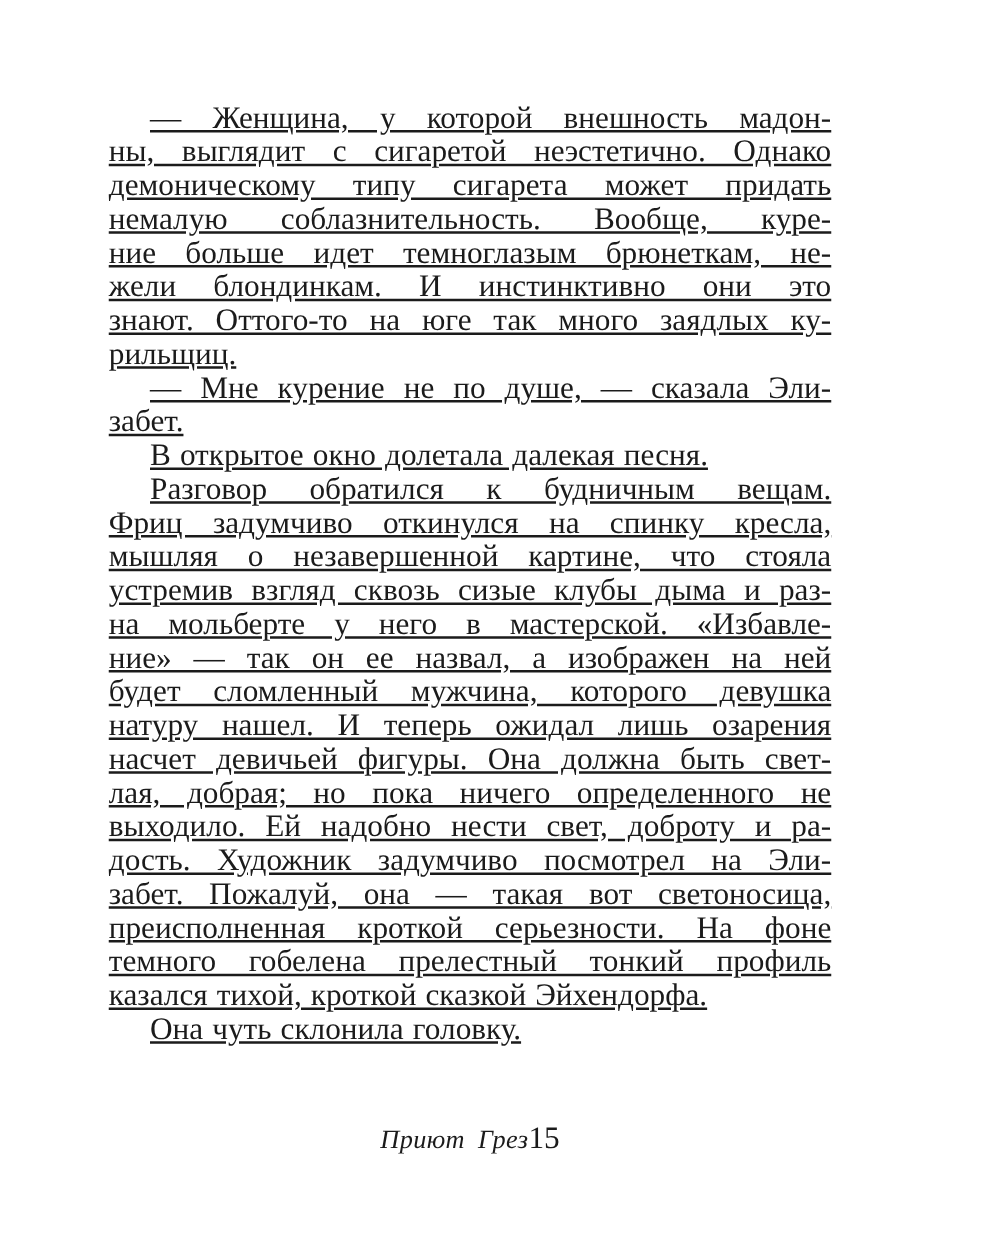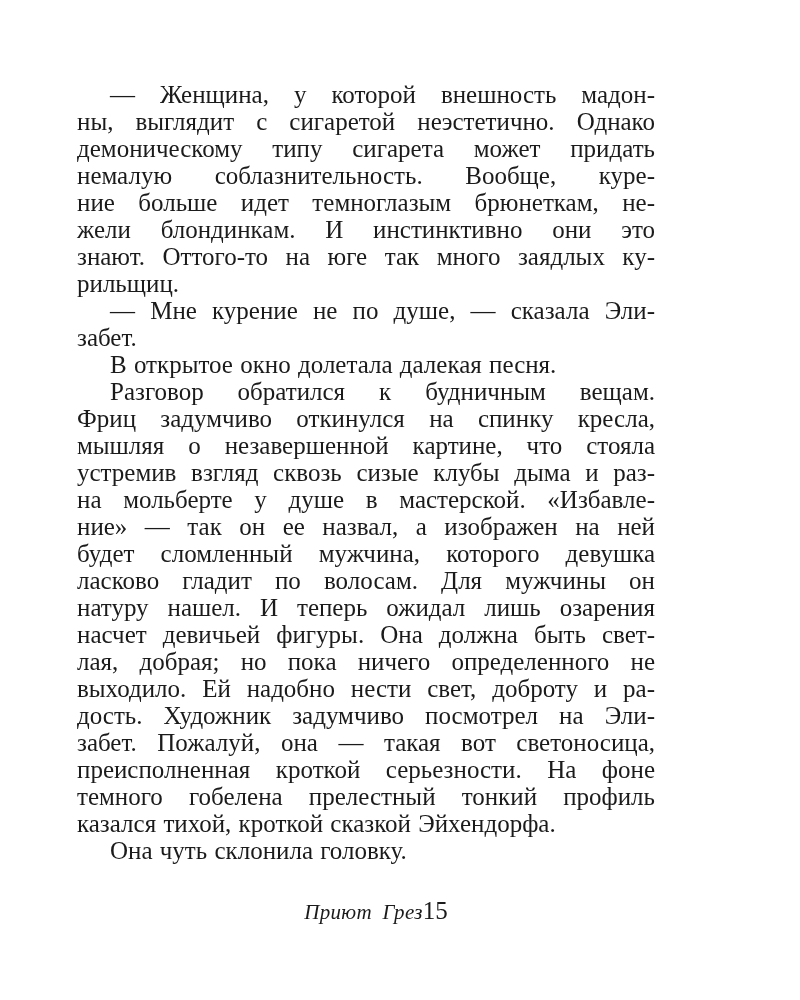--- a/index.html
+++ b/index.html
@@ -16,22 +16,23 @@
     color: #1b1b1b;
   }
   .page {
     position: absolute;
     inset: 0;
     background: #ffffff;
   }
   .text-block {
     position: absolute;
     top: 81px;
-    left: 77px;
+    left: 87px;
     width: 578px;
+    text-decoration: underline;
   }
   .line {
     font-size: 25px;
     line-height: 27px;
     text-align: left;
     white-space: normal;
     word-spacing: 1px;
   }
   .line.just {
     text-align: justify;
@@ -77,24 +78,23 @@
       <div class="line just">жели блондинкам. И инстинктивно они это</div>
       <div class="line just">знают. Оттого-то на юге так много заядлых ку-</div>
       <div class="line">рильщиц.</div>
       <div class="line indent just">— Мне курение не по душе, — сказала Эли-</div>
       <div class="line">забет.</div>
       <div class="line indent">В открытое окно долетала далекая песня.</div>
       <div class="line indent just">Разговор обратился к будничным вещам.</div>
       <div class="line just">Фриц задумчиво откинулся на спинку кресла,</div>
       <div class="line just">мышляя о незавершенной картине, что стояла</div>
       <div class="line just">устремив взгляд сквозь сизые клубы дыма и раз-</div>
-      <div class="line just">на мольберте у душе в мастерской. «Избавле-</div>
+      <div class="line just">на мольберте у него в мастерской. «Избавле-</div>
       <div class="line just">ние» — так он ее назвал, а изображен на ней</div>
       <div class="line just">будет сломленный мужчина, которого девушка</div>
-      <div class="line just">ласково гладит по волосам. Для мужчины он</div>
       <div class="line just">натуру нашел. И теперь ожидал лишь озарения</div>
       <div class="line just">насчет девичьей фигуры. Она должна быть свет-</div>
       <div class="line just">лая, добрая; но пока ничего определенного не</div>
       <div class="line just">выходило. Ей надобно нести свет, доброту и ра-</div>
       <div class="line just">дость. Художник задумчиво посмотрел на Эли-</div>
       <div class="line just">забет. Пожалуй, она — такая вот светоносица,</div>
       <div class="line just">преисполненная кроткой серьезности. На фоне</div>
       <div class="line just">темного гобелена прелестный тонкий профиль</div>
       <div class="line">казался тихой, кроткой сказкой Эйхендорфа.</div>
       <div class="line indent">Она чуть склонила головку.</div>

